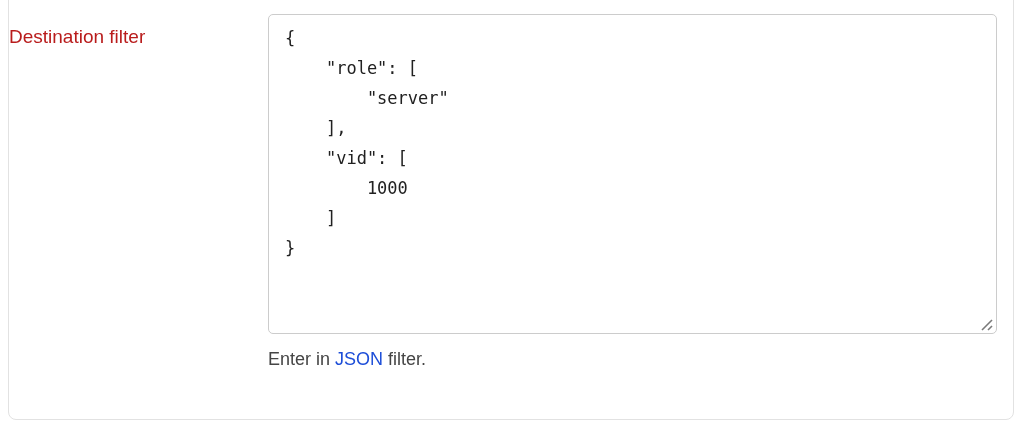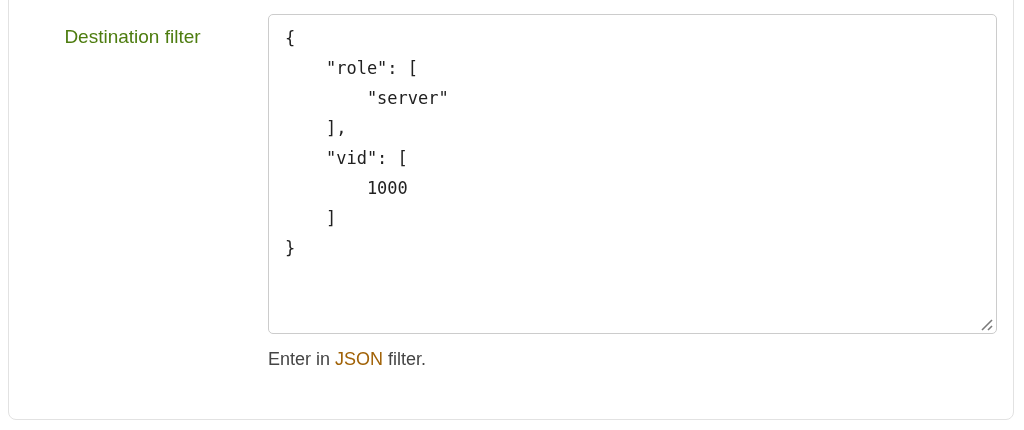--- a/index.html
+++ b/index.html
@@ -14,24 +14,24 @@
     left: 8px; top: -24px;
     width: 1006px; height: 444px;
     background: #ffffff;
     border: 1px solid #e2e2e2;
     border-radius: 8px;
   }
   .form-label {
     position: absolute;
     top: 48px; left: 0;
     width: 247px;
-    text-align: center;
+    text-align: left;
     font-size: 19px;
     line-height: 24px;
-    color: #4d7c0f;
+    color: #b91c1c;
   }
   .field-wrap {
     position: absolute;
     left: 259px; top: 37px;
     width: 729px; height: 320px;
   }
   .code-textarea {
     display: block;
     width: 729px; height: 320px;
     border: 1px solid #cccccc;
@@ -56,21 +56,21 @@
   .help-text {
     position: absolute;
     left: 259px; top: 369px;
     width: 740px;
     font-size: 18px;
     line-height: 26px;
     color: #454545;
   }
   .help-line { display: block; }
   .json-link {
-    color: #a16207;
+    color: #1d4ed8;
     text-decoration: none;
   }
 </style>
 </head>
 <body>
 
 <div class="panel">
 
   <label class="form-label">Destination filter</label>
 

